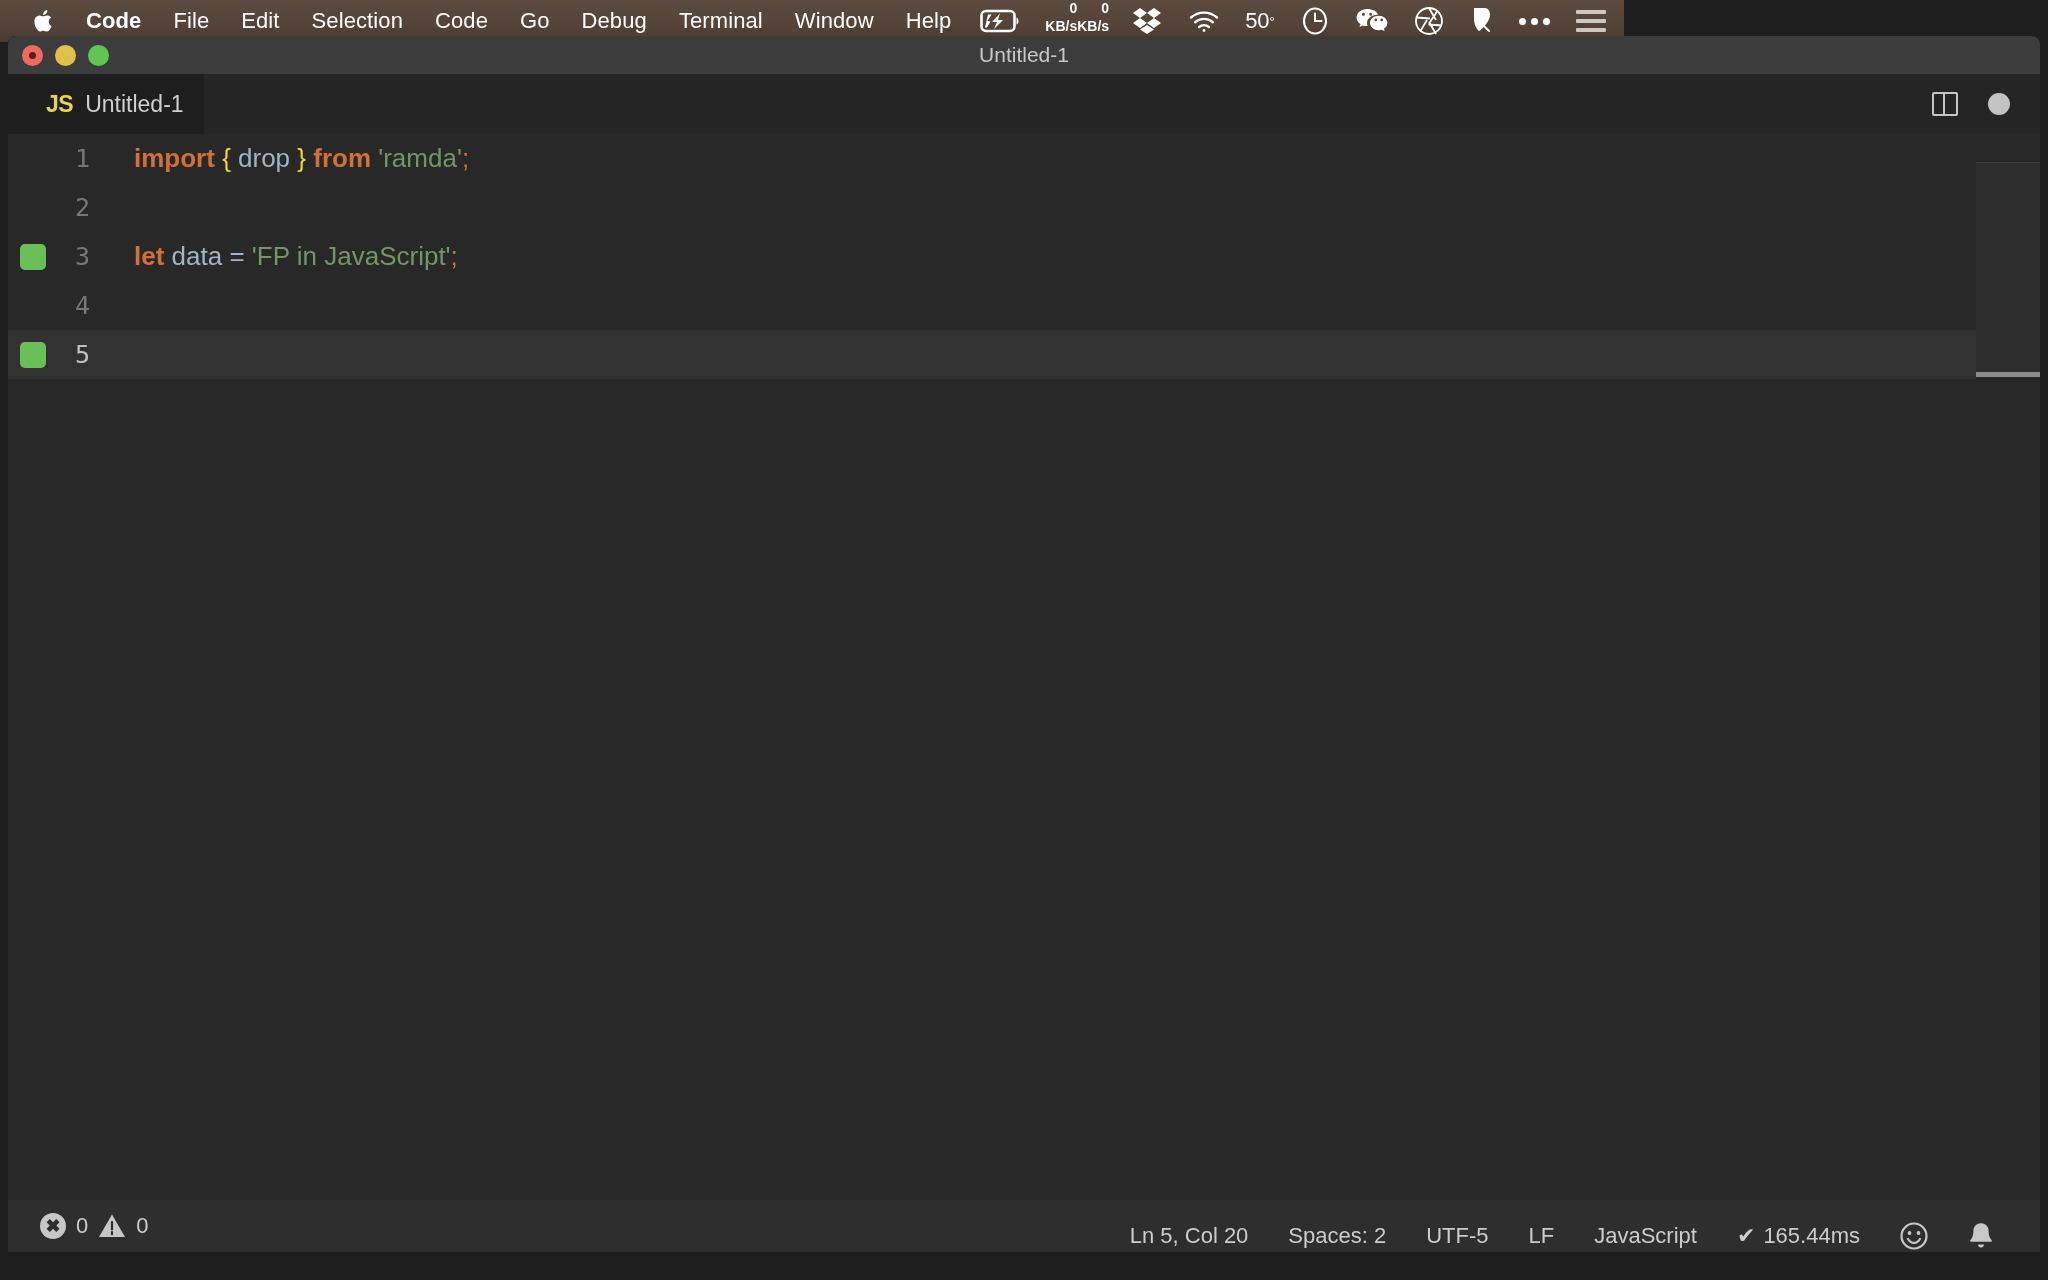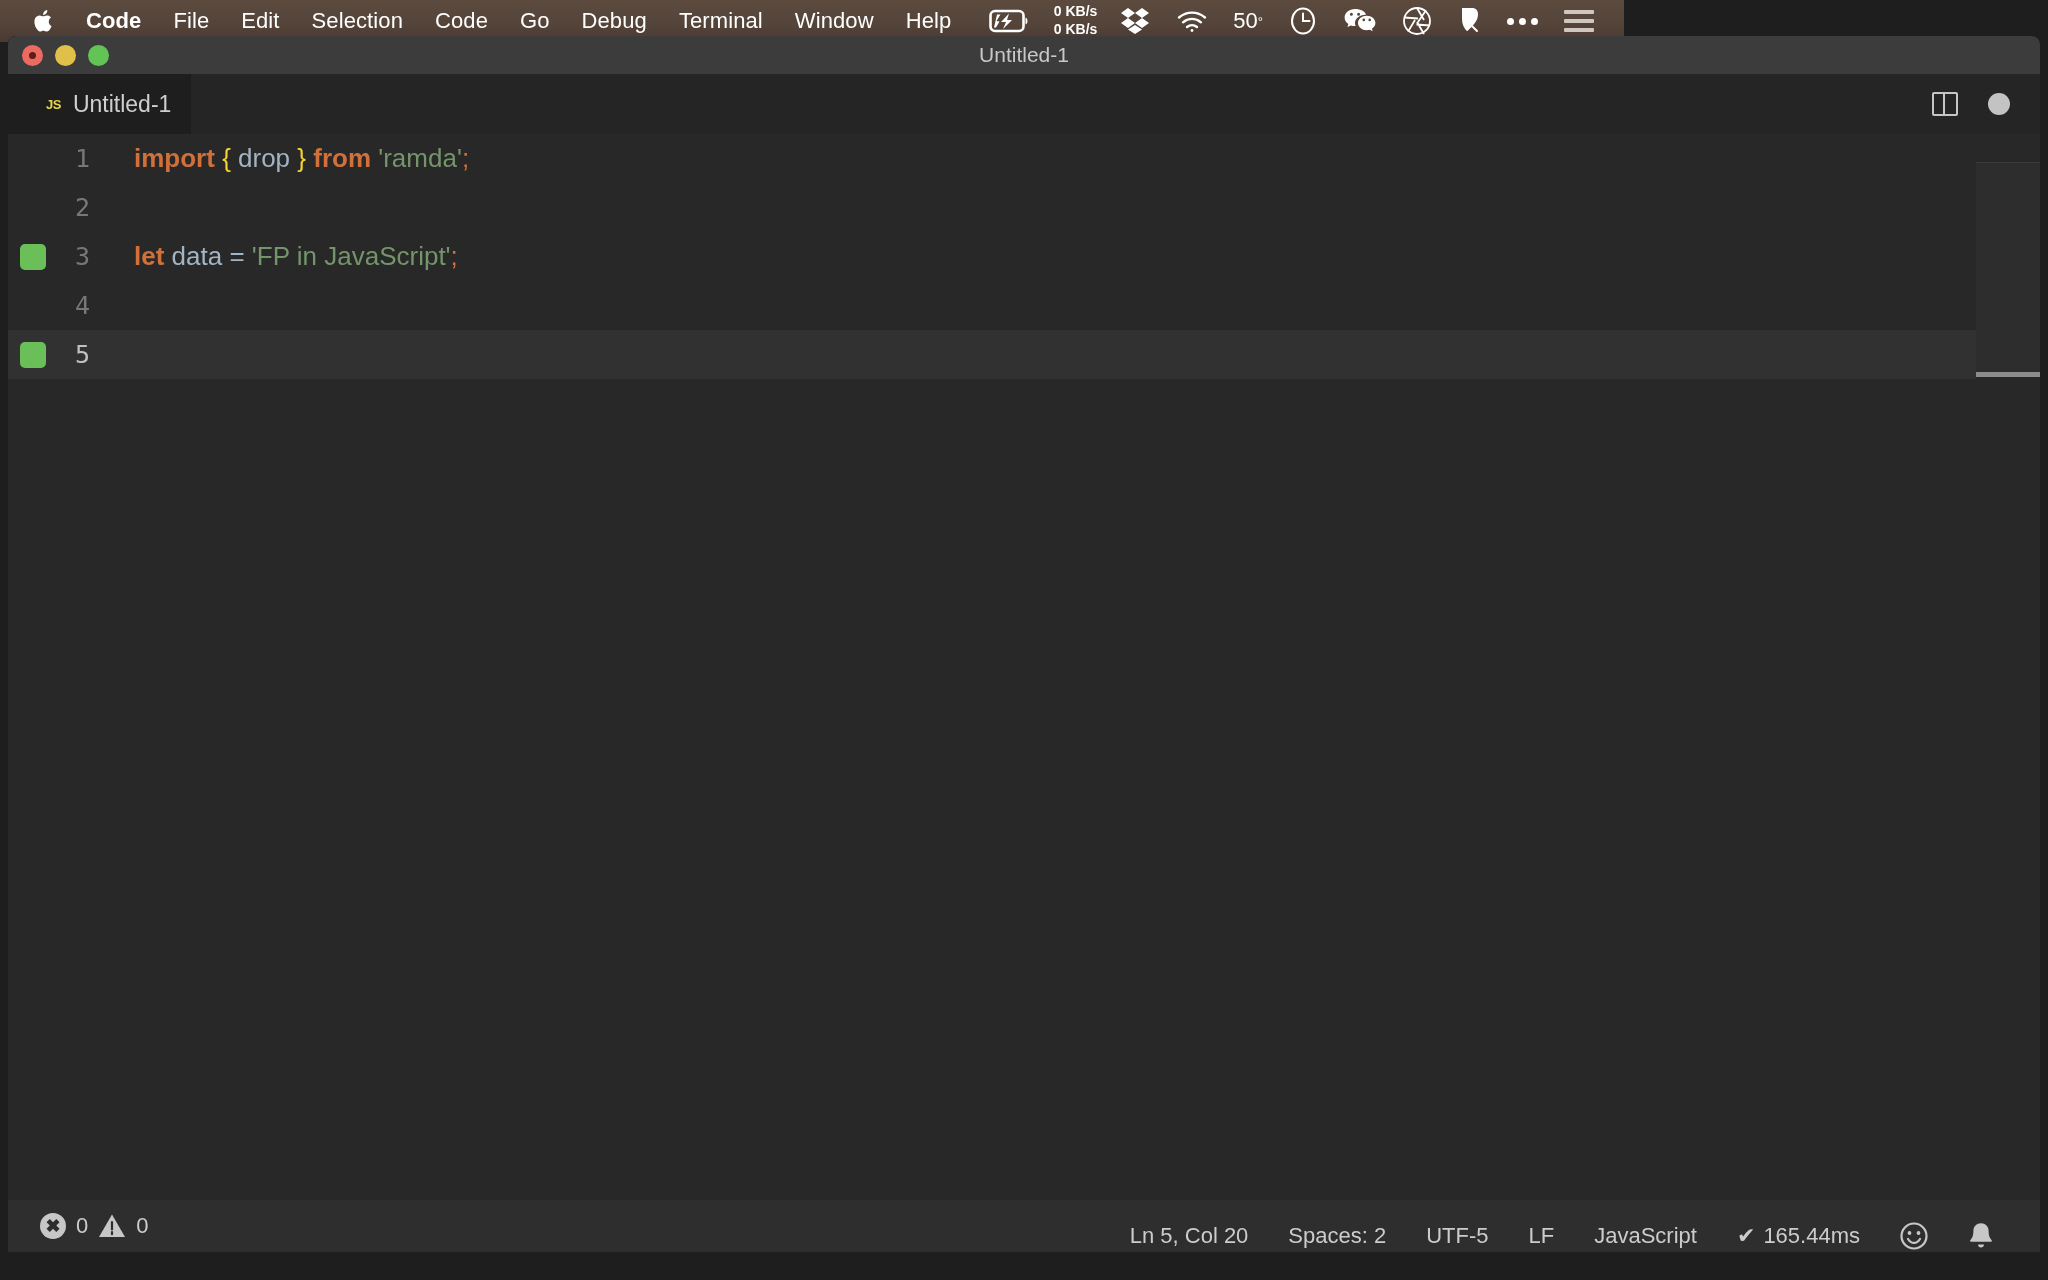--- a/index.html
+++ b/index.html
@@ -30,21 +30,21 @@
 
   .mb-right{
     margin-left:auto; display:flex; align-items:center; height:42px;
     padding-right:18px; gap:0;
   }
   .sb-icon{
     height:42px; display:flex; align-items:center; justify-content:center;
     padding:0 13px; color:#fff;
   }
   .netspeed{
-    display:flex; flex-direction:column; justify-content:center;
+    display:flex; flex-direction:row; justify-content:center;
     font-size:14px; font-weight:bold; line-height:1.28; padding:0 10px; height:42px;
     color:#fff; text-align:right;
   }
   .temp{ font-size:22px; font-weight:500; padding:0 12px; display:flex; align-items:center; height:42px; }
   .temp sup{ font-size:13px; vertical-align:super; }
   .dots{ display:flex; align-items:center; gap:5px; padding:0 14px; height:42px; }
   .dots i{ width:7px; height:7px; border-radius:50%; background:#fff; display:block; }
   .listicon{ display:flex; flex-direction:column; gap:5px; padding:0 12px; height:42px; justify-content:center;}
   .listicon i{ display:block; height:4px; border-radius:1px; background:#cfc6bf; }
   .listicon i:nth-child(1){ width:30px; }
@@ -76,21 +76,21 @@
 
   
   .tabrow{
     height:60px; background:#252526; display:flex; align-items:stretch;
     position:relative;
   }
   .tab{
     display:flex; align-items:center; gap:12px;
     padding:0 20px 0 38px; background:#1e1e1e; height:60px;
   }
-  .tab-js{ font-size:13px; font-weight:bold; color:#e8d44d; letter-spacing:-.5px; }
+  .tab-js{ font-size:23px; font-weight:bold; color:#e8d44d; letter-spacing:-.5px; }
   .tab-label{ font-size:23px; color:#cfcfcf; }
   .tab-actions{
     margin-left:auto; display:flex; align-items:center; gap:30px; padding-right:30px;
   }
   .split-icon{ width:26px; height:24px; border:2.5px solid #c6c6c6; border-radius:2px; display:flex; }
   .split-icon i{ display:block; width:50%; border-right:2.5px solid #c6c6c6; }
   .split-icon i:last-child{ border-right:0; }
   .dirty-dot{ width:22px; height:22px; border-radius:50%; background:#c3c3c3; display:block; }
 
   

